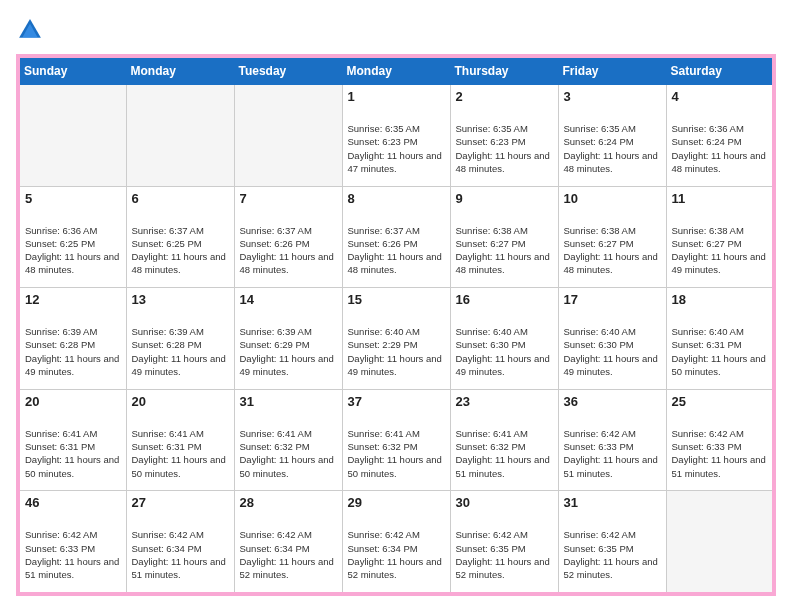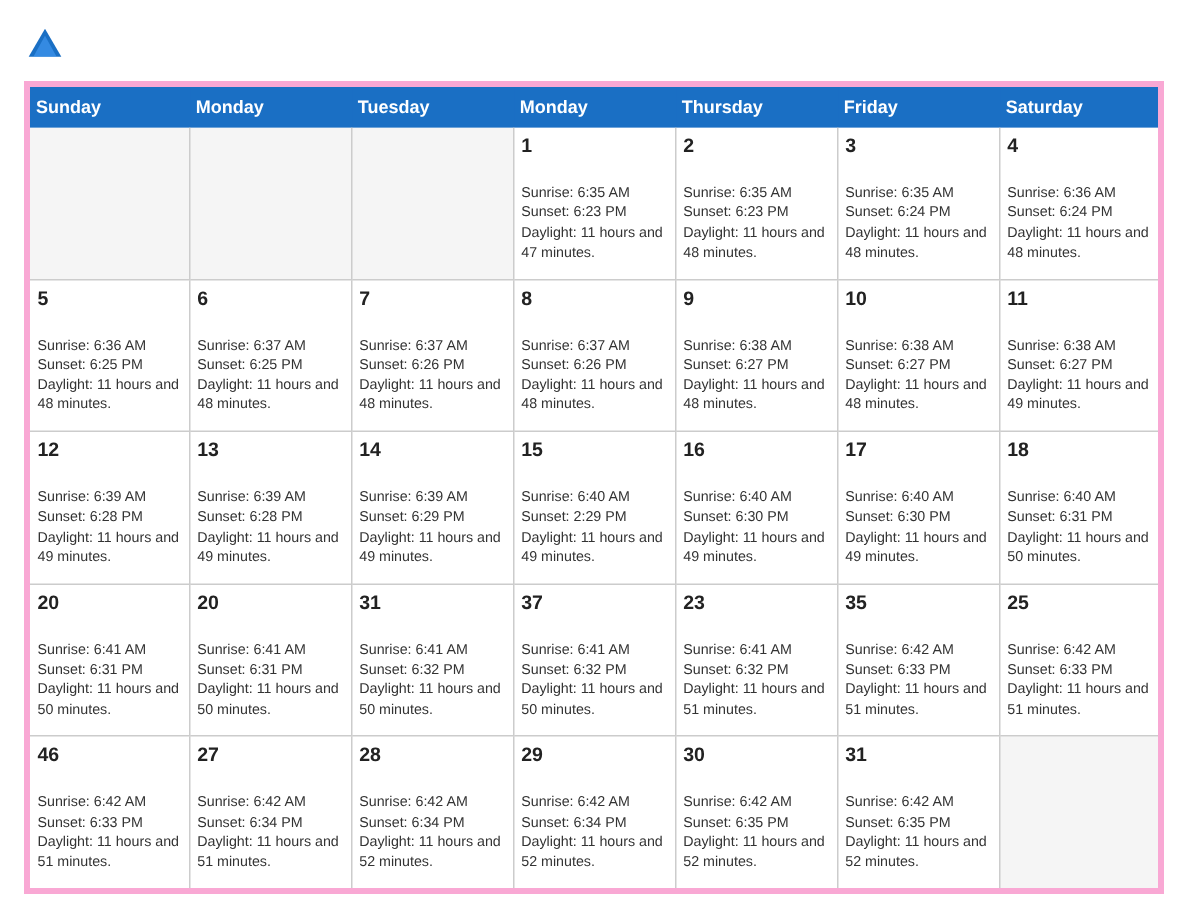--- a/index.html
+++ b/index.html
@@ -282,21 +282,21 @@
 Sunset: 6:32 PM
 Daylight: 11 hours and 50 minutes.</div>
           </td>
           <td>
             <span class="day-num">23</span>
             <div class="day-info">Sunrise: 6:41 AM
 Sunset: 6:32 PM
 Daylight: 11 hours and 51 minutes.</div>
           </td>
           <td>
-            <span class="day-num">35</span>
+            <span class="day-num">36</span>
             <div class="day-info">Sunrise: 6:42 AM
 Sunset: 6:33 PM
 Daylight: 11 hours and 51 minutes.</div>
           </td>
           <td>
             <span class="day-num">25</span>
             <div class="day-info">Sunrise: 6:42 AM
 Sunset: 6:33 PM
 Daylight: 11 hours and 51 minutes.</div>
           </td>

